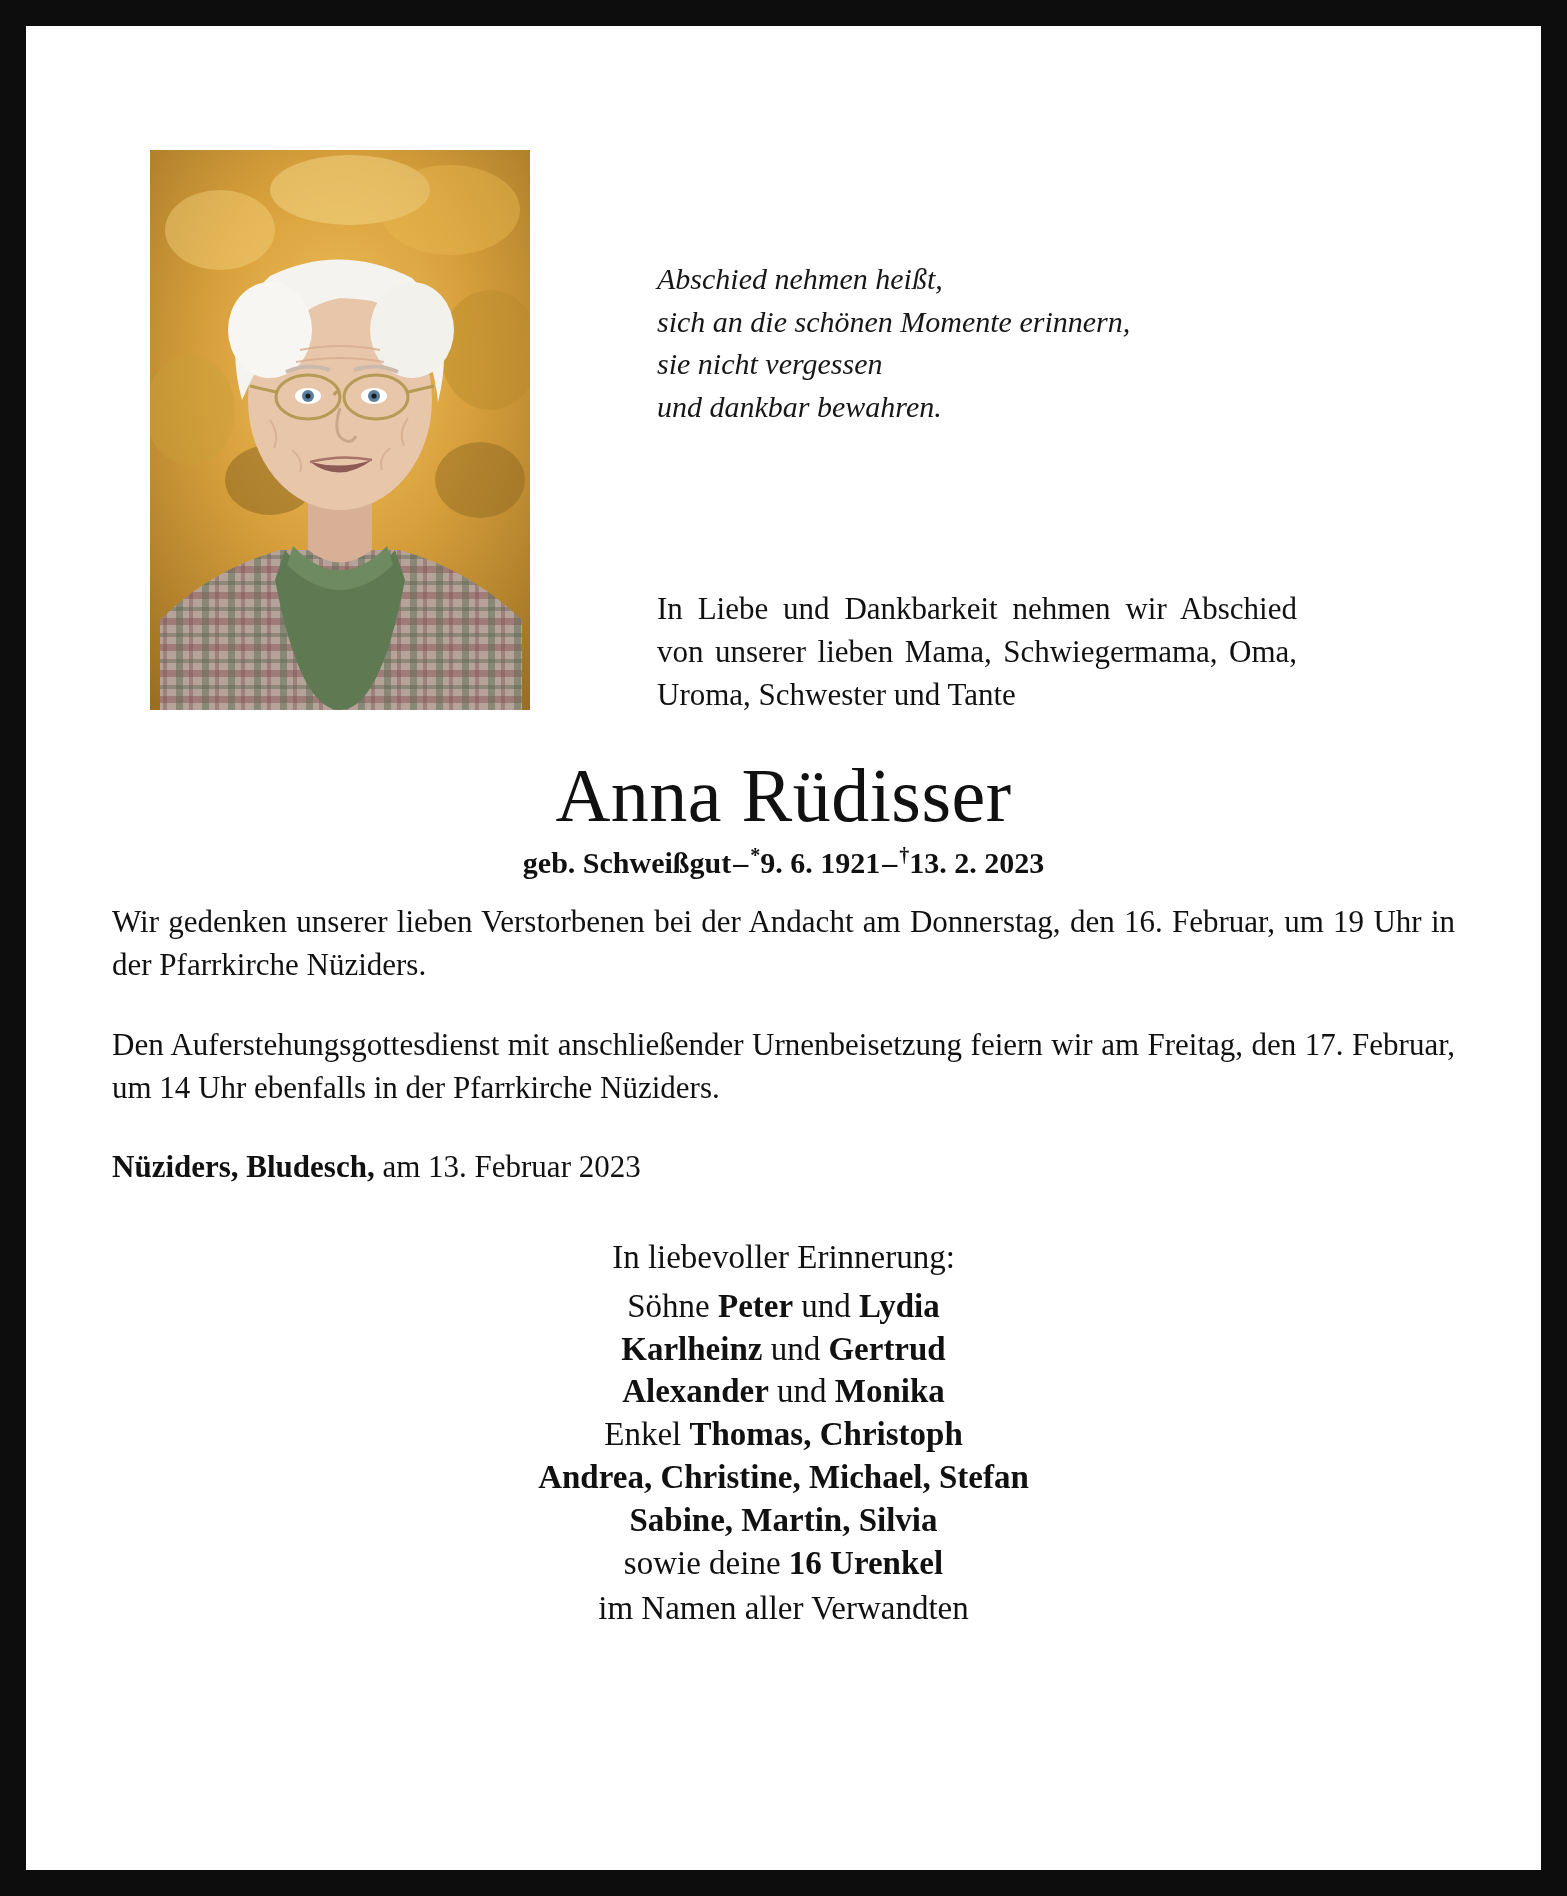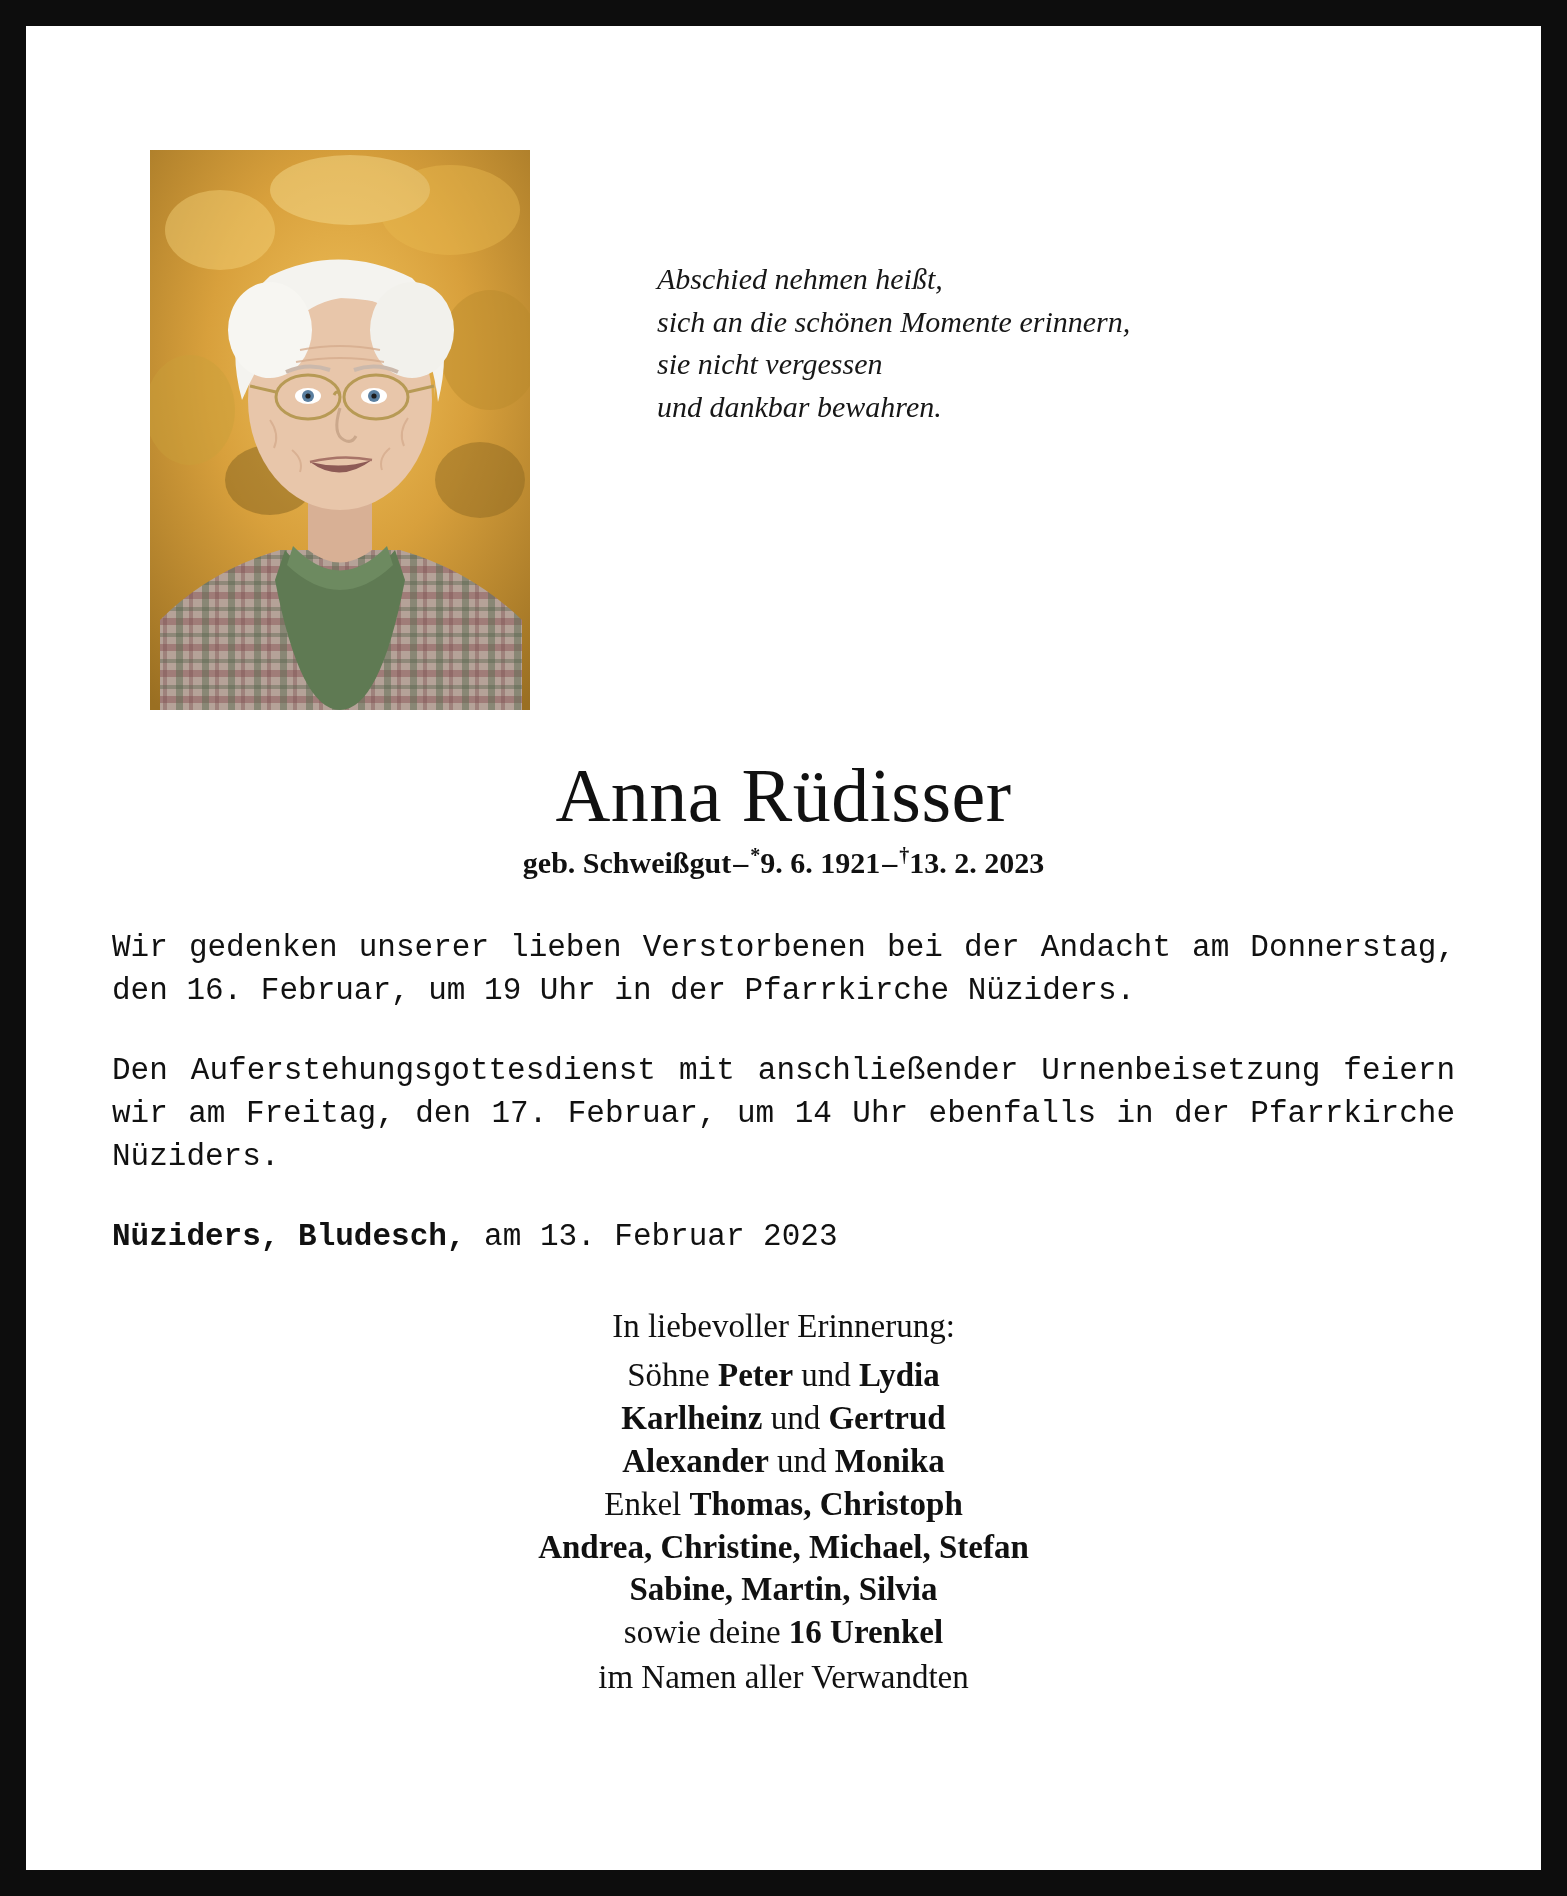--- a/index.html
+++ b/index.html
@@ -103,25 +103,24 @@
     padding: 0 2px;
   }
   .name-sub sup {
     font-size: 20px;
     vertical-align: super;
     line-height: 0;
   }
 
   
   .body-text {
-    margin-top: 46px;
+    margin-top: 20px;
     font-size: 31px;
     line-height: 1.40;
     color: #111111;
-    font-family: Liberation Mono, monospace;
   }
   .body-text p {
     margin: 0 0 36px 0;
     text-align: justify;
     text-align-last: left;
   }
   .place-line {
     margin: 0 0 10px 0;
     font-size: 31px;
   }
@@ -248,20 +247,21 @@
         </svg>
       </div>
 
       <div class="motto">
         <div>Abschied nehmen heißt,</div>
         <div>sich an die schönen Momente erinnern,</div>
         <div>sie nicht vergessen</div>
         <div>und dankbar bewahren.</div>
       </div>
 
+      <div class="intro">In Liebe und Dankbarkeit nehmen wir Abschied von unserer lieben Mama, Schwiegermama, Oma, Uroma, Schwester und Tante</div>
     </div>
 
     <div class="name-block">
       <div class="deceased-name">Anna Rüdisser</div>
       <div class="name-sub">
         <span>geb. Schweißgut</span><span class="sep">–</span><sup>*</sup><span>9. 6. 1921</span><span class="sep">–</span><sup>†</sup><span>13. 2. 2023</span>
       </div>
     </div>
 
     <div class="body-text">

